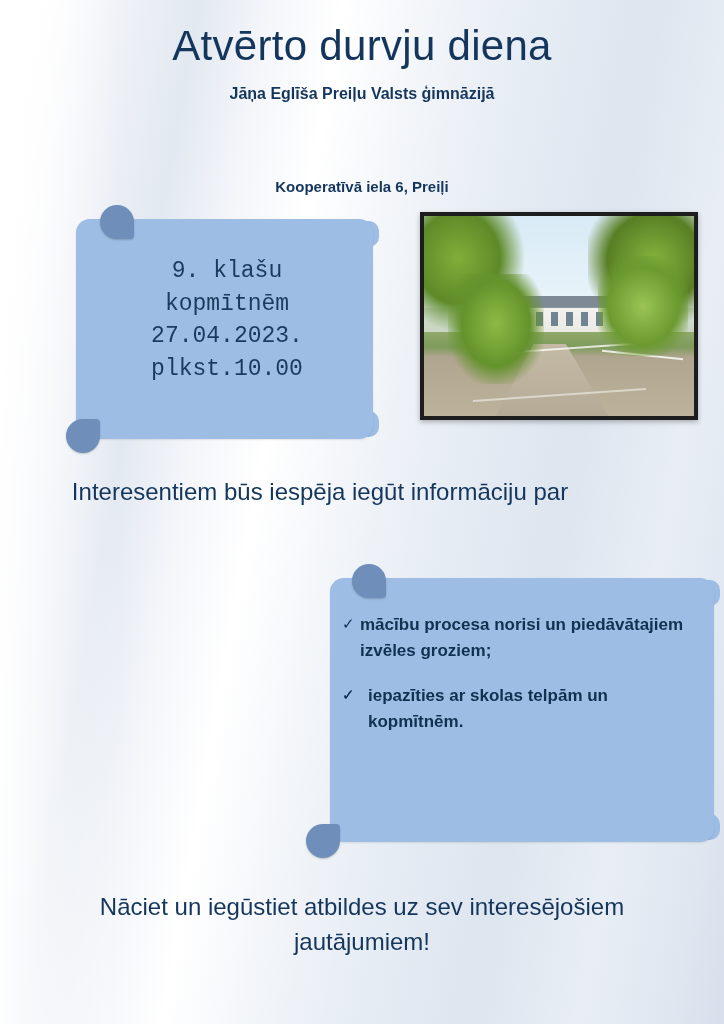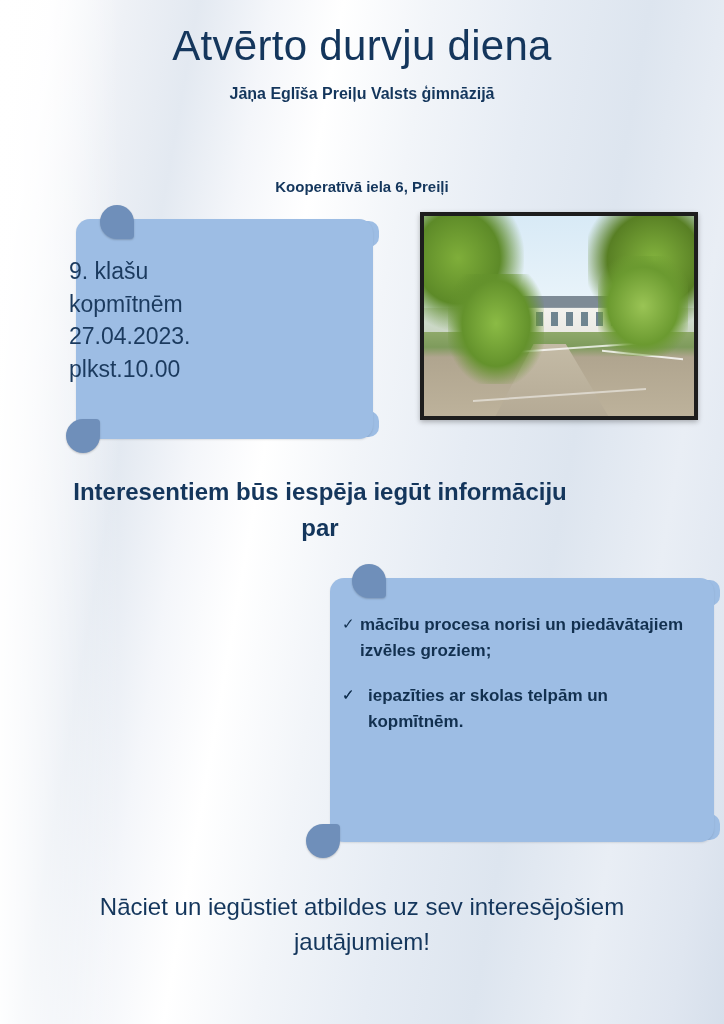--- a/index.html
+++ b/index.html
@@ -126,24 +126,25 @@
   
   #scroll1 { left: 48px; top: 205px; width: 325px; height: 248px; }
   #scroll1 .body { left: 28px; top: 14px; right: 0; bottom: 14px; }
   #scroll1 .tab-tr { right: -6px; top: 16px; }
   #scroll1 .tab-br { right: -6px; bottom: 16px; }
   #scroll1 .curl.tl { left: 52px; top: 0; }
   #scroll1 .curl.bl { left: 18px; bottom: 0; }
 
   .scroll1-text {
     position: absolute;
-    left: 69px;
+    left: 92px;
     top: 255px;
     width: 270px;
-    font-family: Liberation Sans, sans-serif;
+    text-align: center;
+    font-family: Liberation Mono, monospace;
     font-size: 23px;
     color: #1b3a5e;
     line-height: 1.42;
   }
 
   
   .photo-frame {
     position: absolute;
     left: 420px;
     top: 212px;
@@ -175,21 +176,21 @@
   .ph-rail2 { position: absolute; right: 4%; bottom: 14%; width: 30%; height: 16%; border-top: 2px solid rgba(255,255,255,0.8); transform: skewY(6deg); }
 
   
   .lead {
     position: absolute;
     top: 474px;
     left: 60px;
     width: 520px;
     text-align: center;
     font-size: 24px;
-    font-weight: bold;
+    font-weight: normal;
     color: #14365c;
     line-height: 1.5;
   }
 
   
   #scroll2 { left: 300px; top: 562px; width: 420px; height: 296px; }
   #scroll2 .body { left: 30px; top: 16px; right: 6px; bottom: 16px; }
   #scroll2 .tab-tr { right: 0px; top: 18px; }
   #scroll2 .tab-br { right: 0px; bottom: 18px; }
   #scroll2 .curl.tl { left: 52px; top: 2px; }

